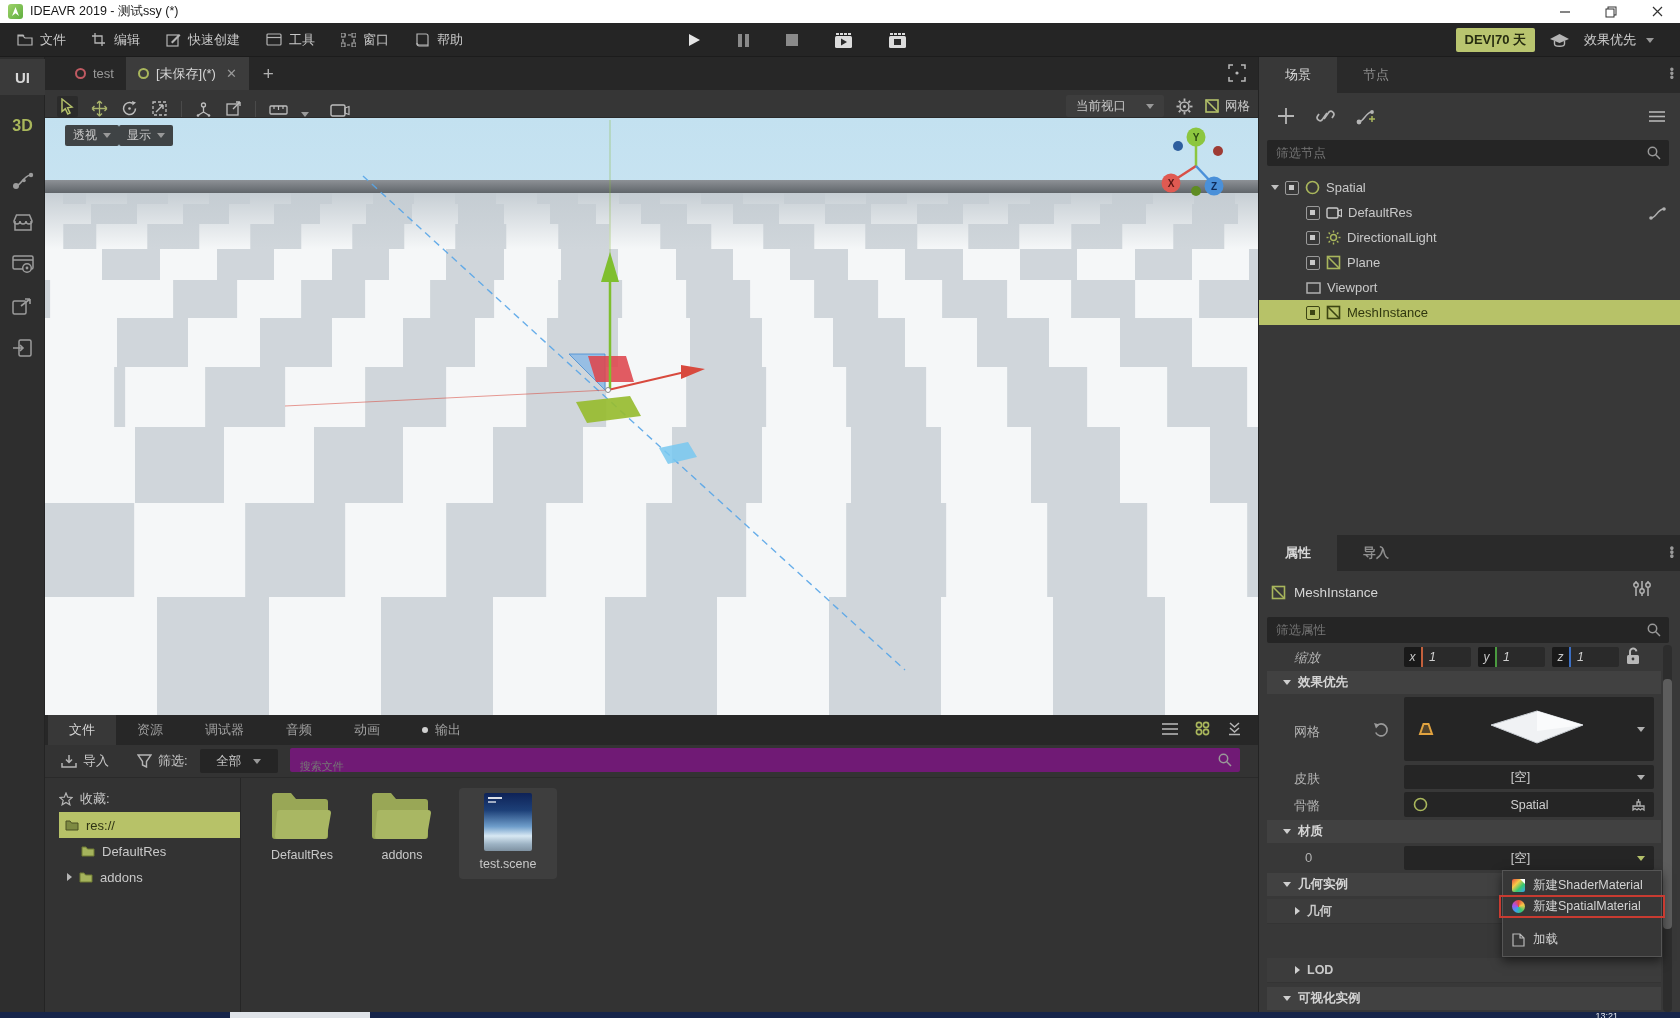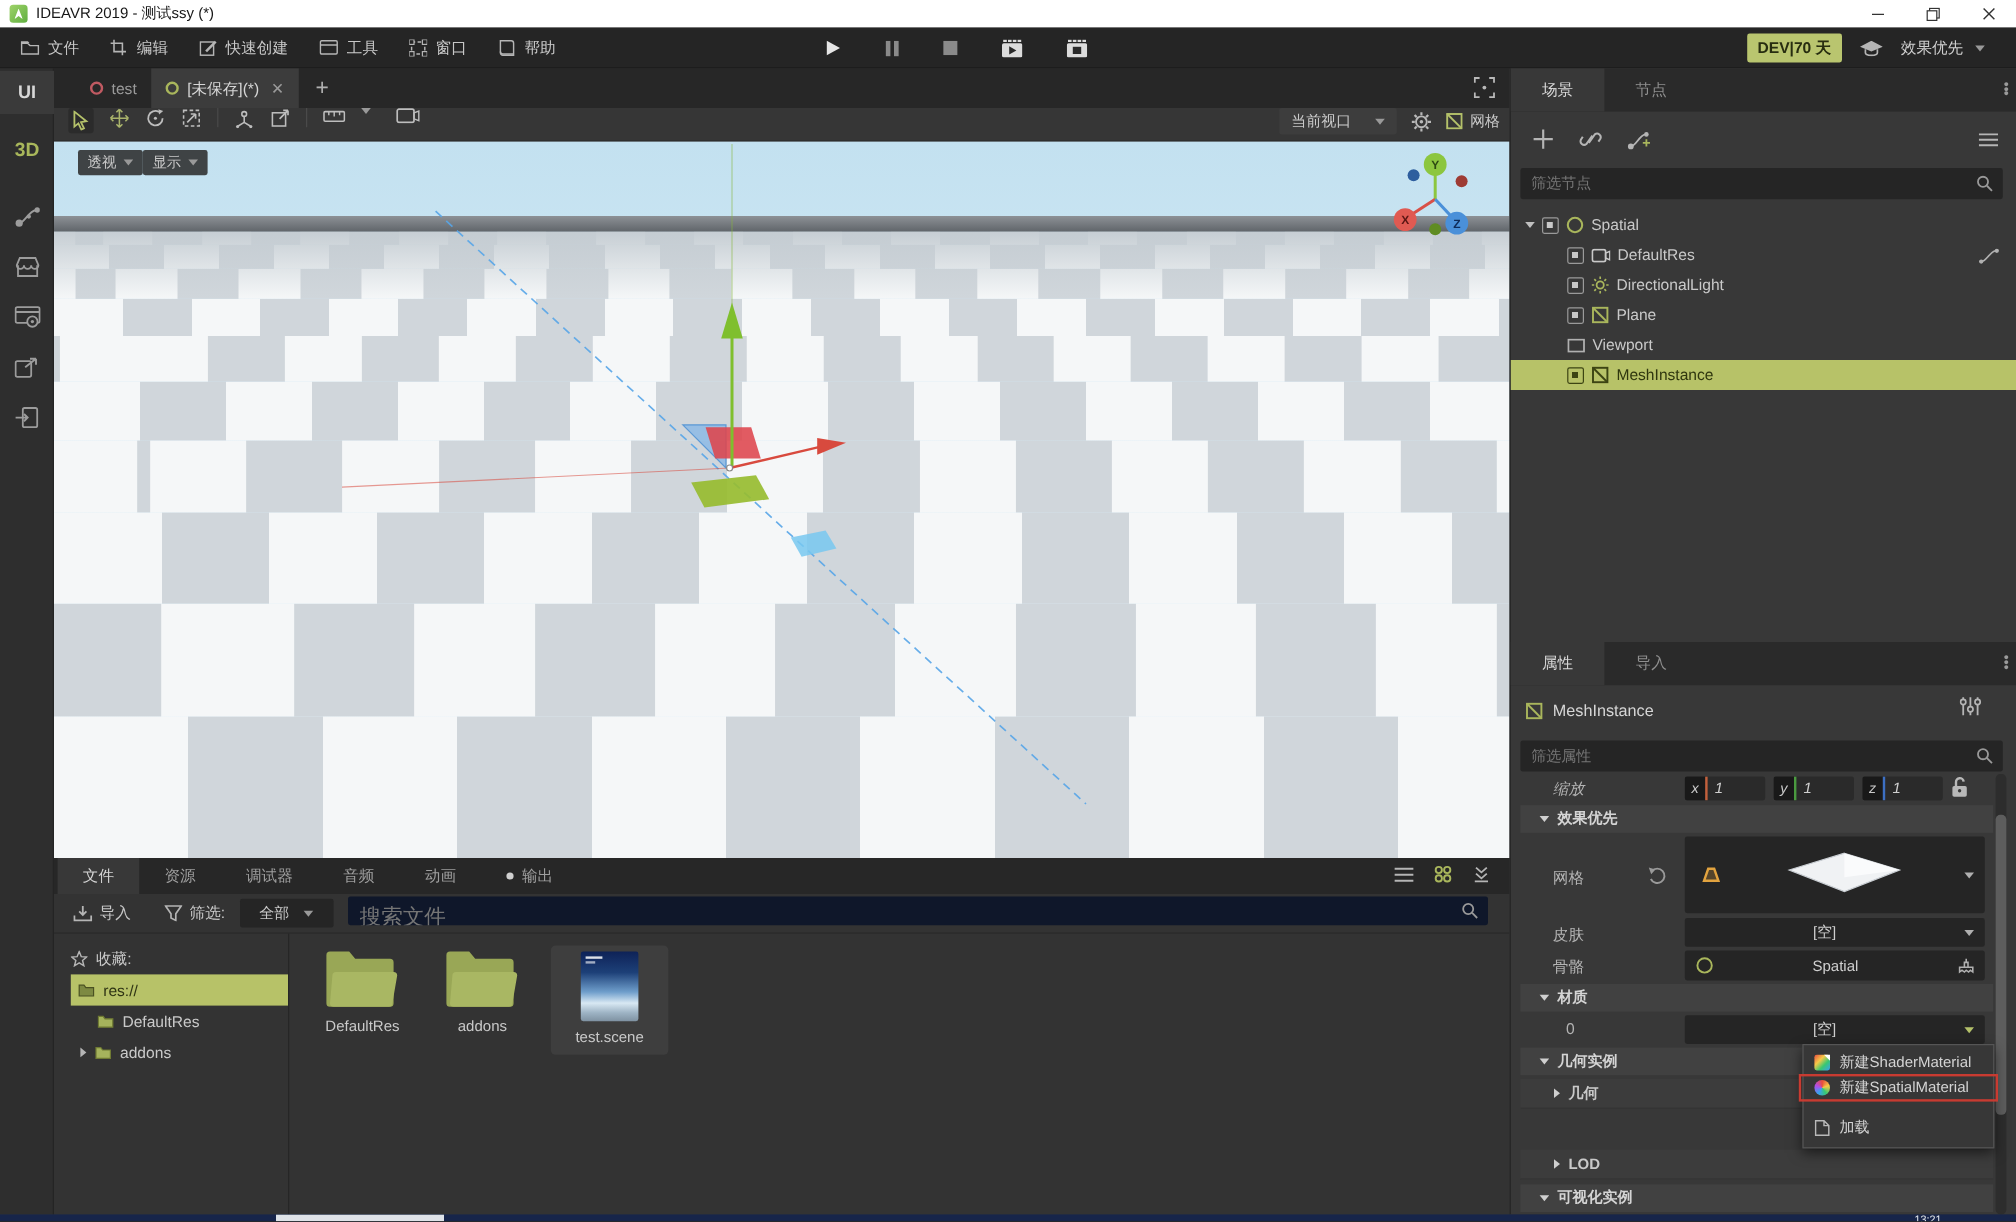--- a/index.html
+++ b/index.html
@@ -38,21 +38,21 @@
   .stab { display:flex; align-items:center; gap:7px; padding:0 12px; font-size:13px; color:#9a9a9a; }
   .stab.first { margin-left:18px; }
   .stab.active { background:#3c3c3c; color:#d6d6d6; }
   .ring { width:11px; height:11px; border-radius:50%; border:2px solid #c05a62; }
   .ring.olive { border-color:#a9b65c; }
   .tab-x { color:#9a9a9a; font-size:13px; margin-left:3px; }
   .tab-plus { color:#b0b0b0; font-size:19px; display:flex; align-items:center; padding:0 14px; }
   .expand-ic { position:absolute; right:12px; top:7px; }
 
   
-  .vp-toolbar { position:absolute; left:45px; top:90px; width:1213px; height:28px; background:#363636; display:flex; align-items:flex-start; padding:0 8px 0 12px; gap:13px; border-bottom:1px solid #2a2a2a; }
+  .vp-toolbar { position:absolute; left:45px; top:90px; width:1213px; height:28px; background:#363636; display:flex; align-items:flex-end; padding:0 8px 0 12px; gap:13px; border-bottom:1px solid #2a2a2a; }
   .tsep { width:1px; height:16px; background:#4a4a4a; }
   .tool { display:flex; align-items:center; }
   .tool.active { background:#2b2b2b; border-radius:2px; padding:2px; }
   .vt-right { margin-left:auto; display:flex; align-items:center; gap:12px; }
   .viewbtn { background:#3d3d3d; height:22px; padding:0 10px; border-radius:2px; display:flex; align-items:center; gap:20px; font-size:12.5px; color:#c9c9c9; }
   .gridchip { display:flex; align-items:center; gap:6px; font-size:12.5px; color:#c9c9c9; }
 
   
   .viewport { position:absolute; left:45px; top:118px; width:1213px; height:597px; background:linear-gradient(180deg,#c3e1f0 0%,#d9ecf7 60%,#eaf5fb 100%); overflow:hidden; }
   .band { position:absolute; left:0; top:62px; width:100%; height:13px; background:linear-gradient(#8d9196,#60656a); }
@@ -67,21 +67,21 @@
   .dock { position:absolute; left:45px; top:715px; width:1213px; height:297px; background:#333; }
   .dock-tabs { position:relative; height:30px; background:#272727; display:flex; align-items:stretch; padding-left:3px; }
   .dtab { display:flex; align-items:center; gap:7px; padding:0 21px; font-size:13px; color:#9f9f9f; }
   .dtab.active { background:#383838; color:#d5d5d5; }
   .dot { width:6px; height:6px; border-radius:50%; background:#d0d0d0; }
   .dock-tabs-right { position:absolute; right:16px; top:6px; display:flex; gap:17px; align-items:center; }
   .dock-toolbar { height:33px; background:#333; display:flex; align-items:center; gap:12px; padding:0 16px; border-bottom:1px solid #2a2a2a; }
   .dtool { display:flex; align-items:center; gap:6px; color:#c9c9c9; font-size:13px; }
   .allbox { background:#252525; height:24px; width:78px; border-radius:2px; display:flex; align-items:center; justify-content:center; gap:12px; color:#c9c9c9; font-size:12.5px; }
   .searchwrap { position:relative; flex:1; margin-right:2px; }
-  .searchwrap input { width:100%; height:24px; background:#0f172a; border-radius:2px; color:#bbb; font-size:18px; padding:12px 28px 0 10px; }
+  .searchwrap input { width:100%; height:24px; background:#701a75; border-radius:2px; color:#bbb; font-size:11px; padding:12px 28px 0 10px; }
   .mag { position:absolute; right:8px; top:5px; }
   .dock-body { position:absolute; left:0; top:63px; right:0; bottom:0; display:flex; }
   .ftree { width:196px; border-right:1px solid #262626; padding-top:8px; }
   .frow { height:26px; display:flex; align-items:center; gap:7px; color:#c9c9c9; font-size:13px; padding-left:14px; }
   .frow .tcaret { width:0;height:0;border-top:4px solid transparent;border-bottom:4px solid transparent;border-left:5px solid #b5b5b5; }
   .res-row { height:26px; display:flex; align-items:center; padding-left:14px; }
   .res-sel { flex:1; height:26px; background:#b7c268; display:flex; align-items:center; gap:7px; padding-left:6px; color:#2f3414; font-size:13px; }
   .files { flex:1; display:flex; align-items:flex-start; padding:10px 0 0 18px; gap:14px; }
   .tile { width:86px; display:flex; flex-direction:column; align-items:center; gap:6px; }
   .tile-label { font-size:12.5px; color:#c9c9c9; }
@@ -100,21 +100,21 @@
   .rp-search { position:absolute; left:8px; width:402px; height:26px; }
   .rp-search input { width:100%; height:26px; background:#252525; border-radius:2px; color:#bbb; font-size:12.5px; padding:0 28px 0 9px; }
   .sp-tree { position:absolute; left:0; top:118px; width:422px; }
   .trow { height:25px; display:flex; align-items:center; gap:6px; font-size:13px; color:#c9c9c9; position:relative; }
   .trow.sel { background:#b7c268; color:#30370f; }
   .vischk { width:14px; height:14px; border:1.5px solid #9a9a9a; border-radius:2px; position:relative; flex:none; }
   .vischk:after { content:""; position:absolute; left:3px; top:3px; width:5px; height:5px; background:#c8c8c8; }
   .trow.sel .vischk { border-color:#3c4413; } .trow.sel .vischk:after { background:#3c4413; }
   .texp { width:0;height:0;border-left:4px solid transparent;border-right:4px solid transparent;border-top:5px solid #c0c0c0; flex:none; }
 
-  .insp-tabs { top:478px; }
+  .insp-tabs { top:478px;font-weight:bold; }
   .insp-head { position:absolute; left:12px; top:521px; width:398px; height:28px; display:flex; align-items:center; gap:8px; color:#d6d6d6; font-size:13.5px; }
   .sliders { position:absolute; right:18px; top:2px; }
   .scale-row { position:absolute; left:0; top:587px; width:422px; height:26px;font-style:italic; }
   .plabel { position:absolute; font-size:13px; color:#b3b3b3; }
   .fields { position:absolute; left:145px; top:3px; display:flex; gap:7px; }
   .vfield { display:flex; width:67px; height:20px; background:#2a2a2a; border-radius:2px; overflow:hidden; }
   .vaxis { width:17px; background:#191919; color:#c9c9c9; font-size:12px; display:flex; align-items:center; justify-content:center; }
   .vbar { width:2px; } .vval { flex:1; color:#d0d0d0; font-size:12.5px; padding-left:6px; display:flex; align-items:center; }
   .sec { position:absolute; left:8px; width:394px; height:23px; background:#414141; color:#d4d4d4; font-size:12.5px; font-weight:bold; display:flex; align-items:center; gap:7px; padding-left:16px; }
   .subsec { position:absolute; left:8px; width:394px; height:25px; background:#3c3c3c; border-bottom:1px solid #343434; color:#c9c9c9; font-size:12.5px; font-weight:bold; display:flex; align-items:center; gap:7px; padding-left:28px; }

